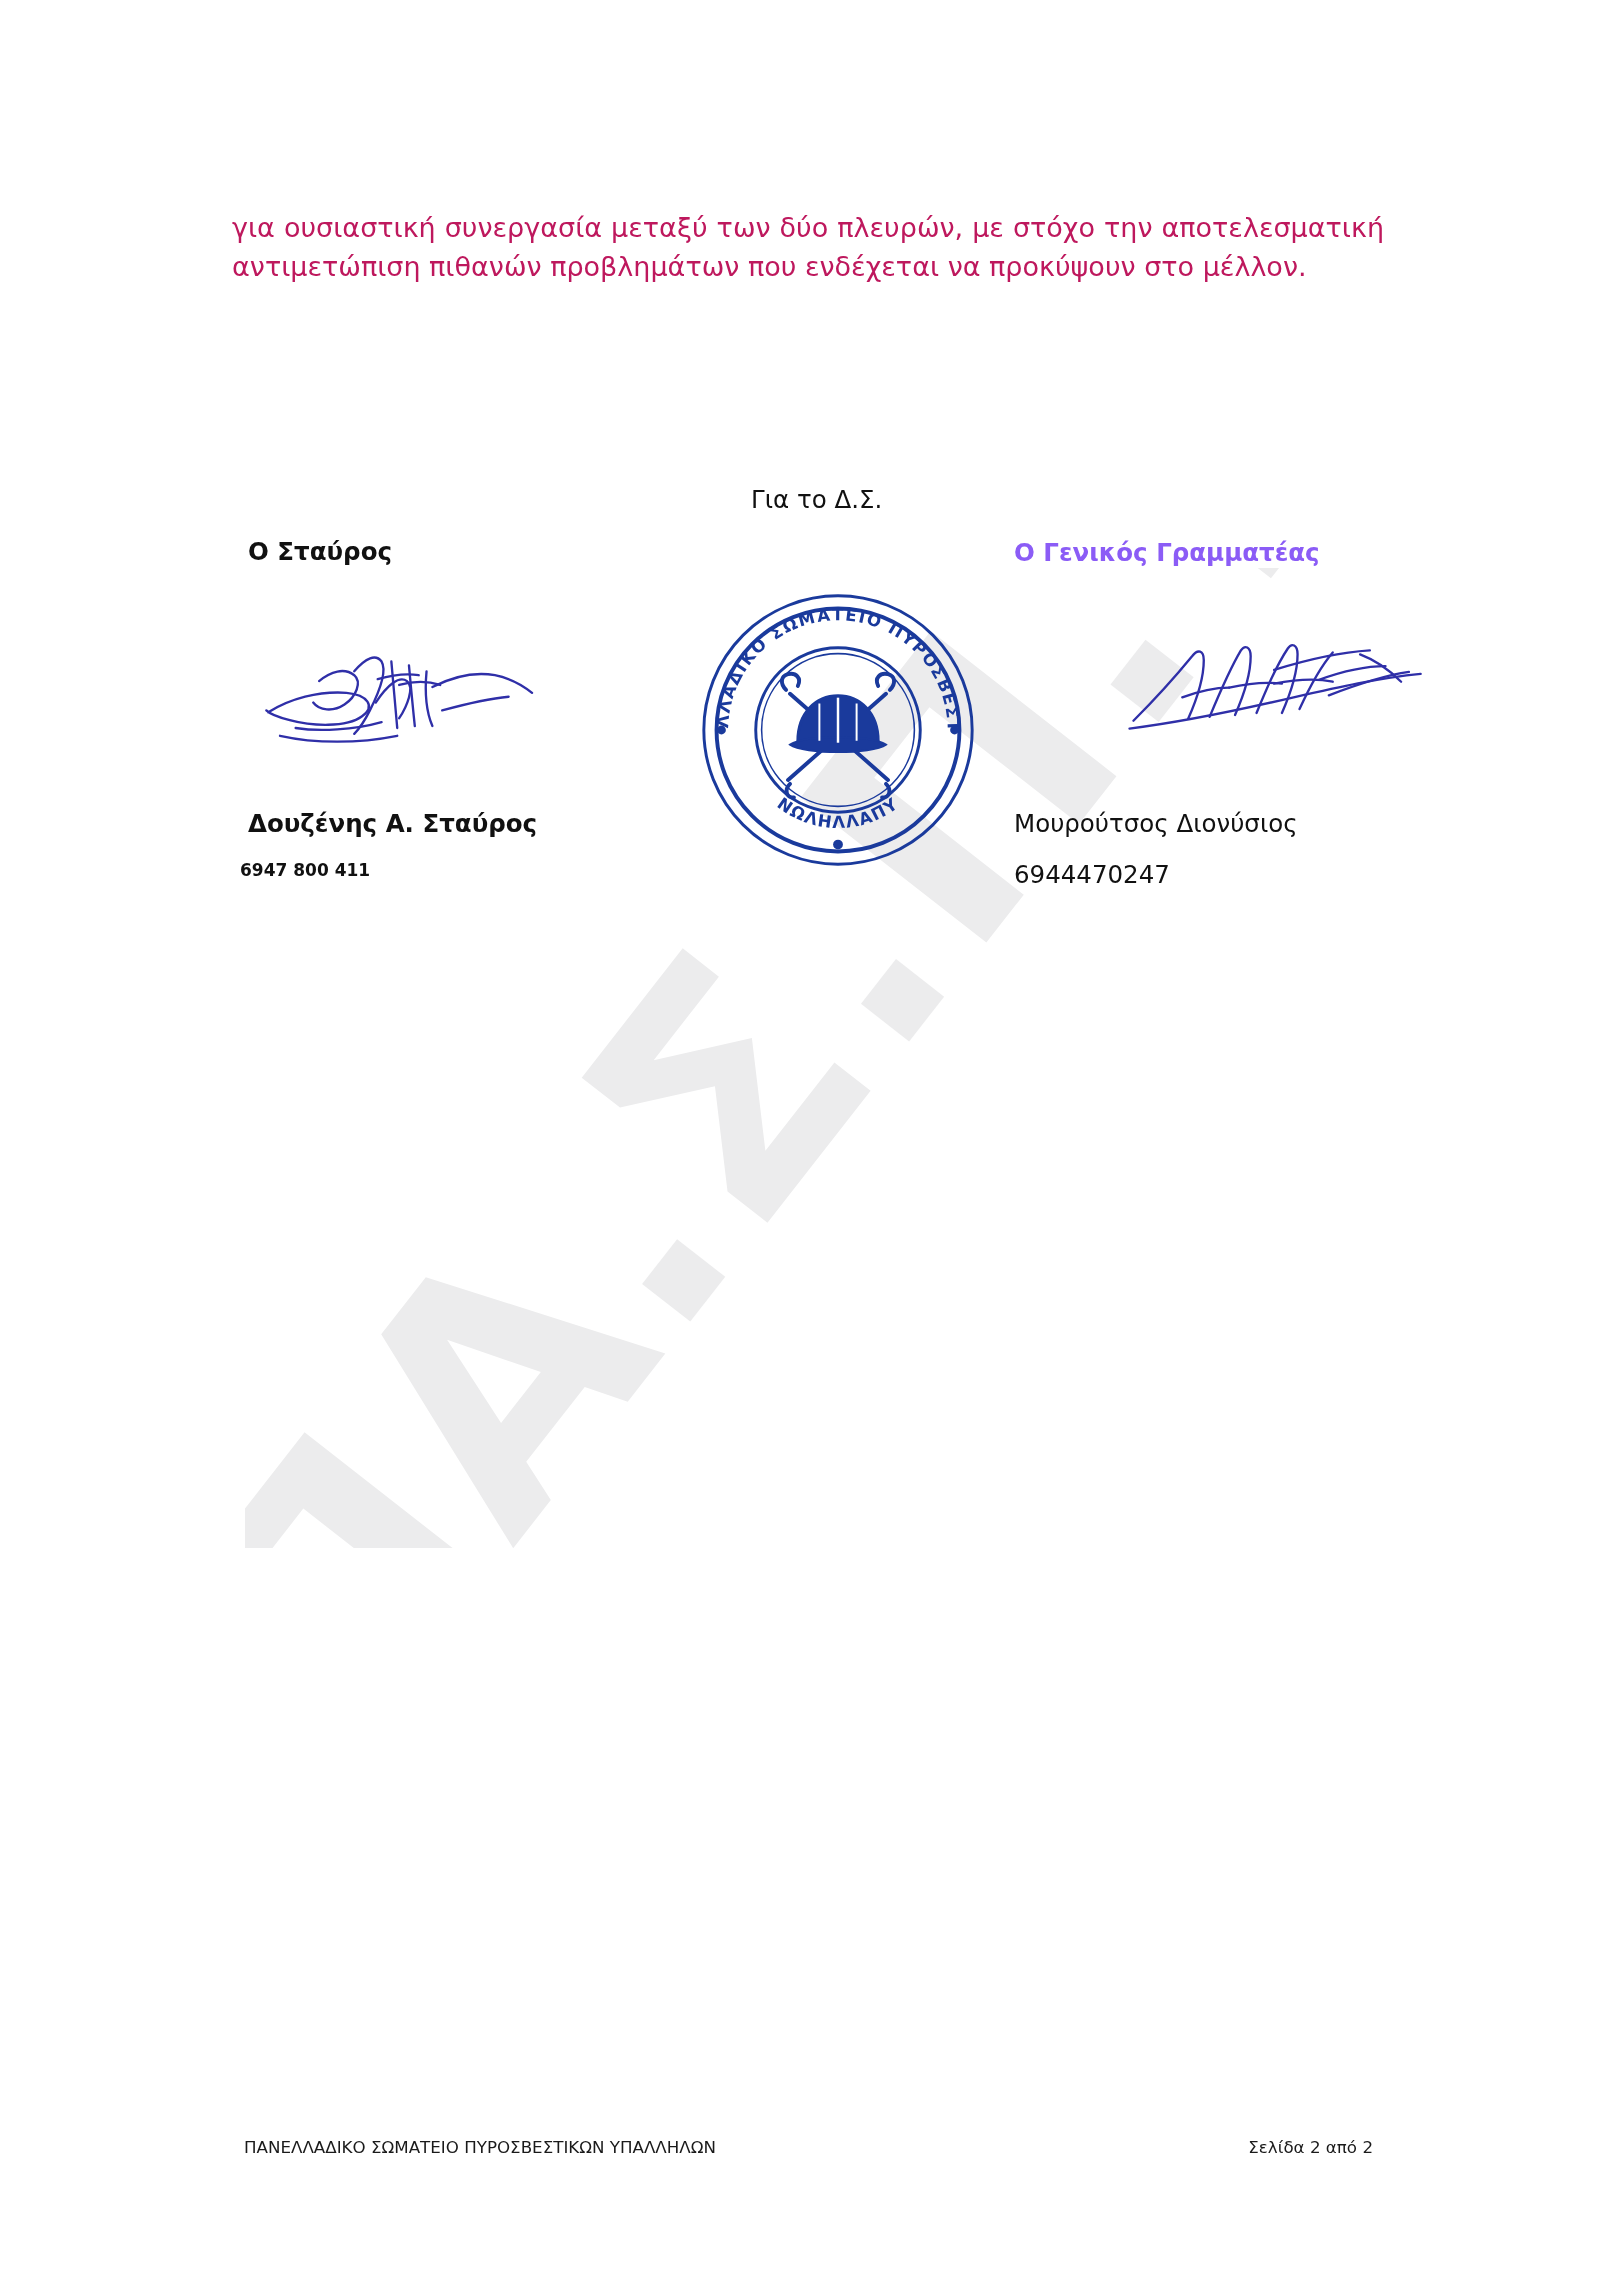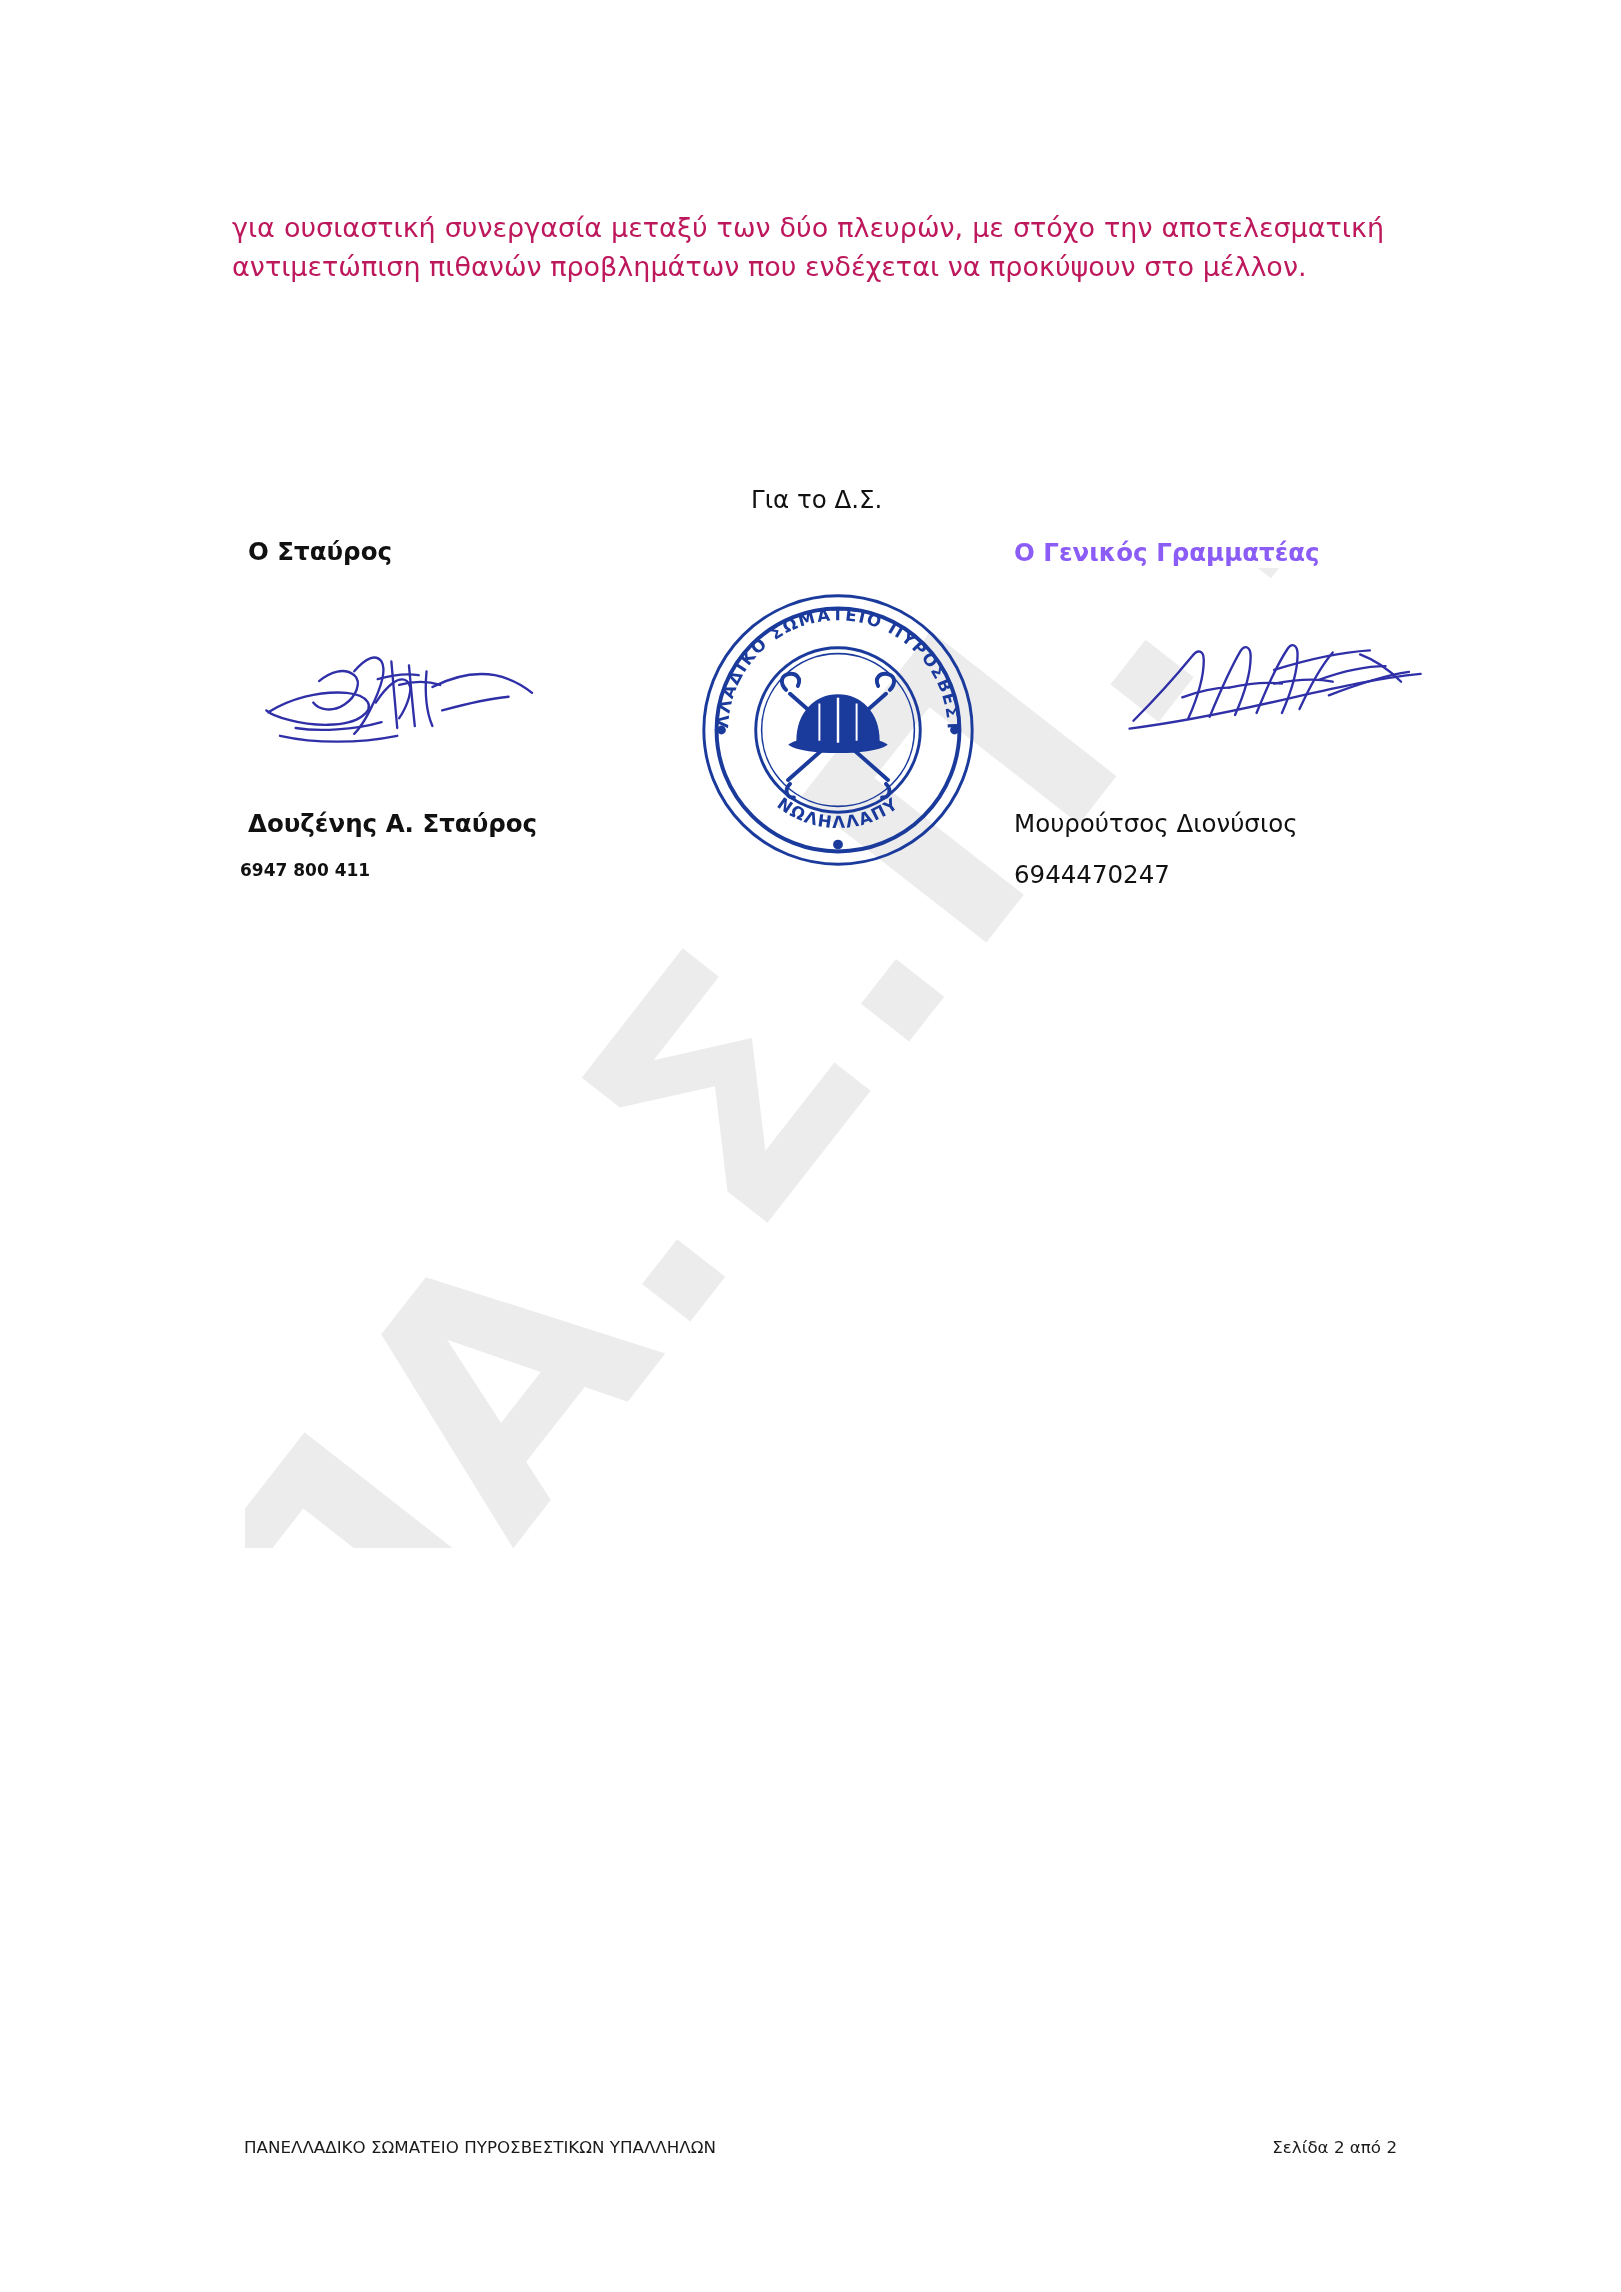--- a/index.html
+++ b/index.html
@@ -133,21 +133,21 @@
   
   .footer-left {
     position: absolute;
     left: 244px;
     top: 2137px;
     font-size: 16.7px;
     color: #1a1a1a;
   }
   .footer-right {
     position: absolute;
-    right: 224px;
+    right: 248px;
     top: 2137px;
     font-size: 16.7px;
     color: #1a1a1a;
   }
 </style>
 </head>
 <body>
 
 <div class="page">
 

